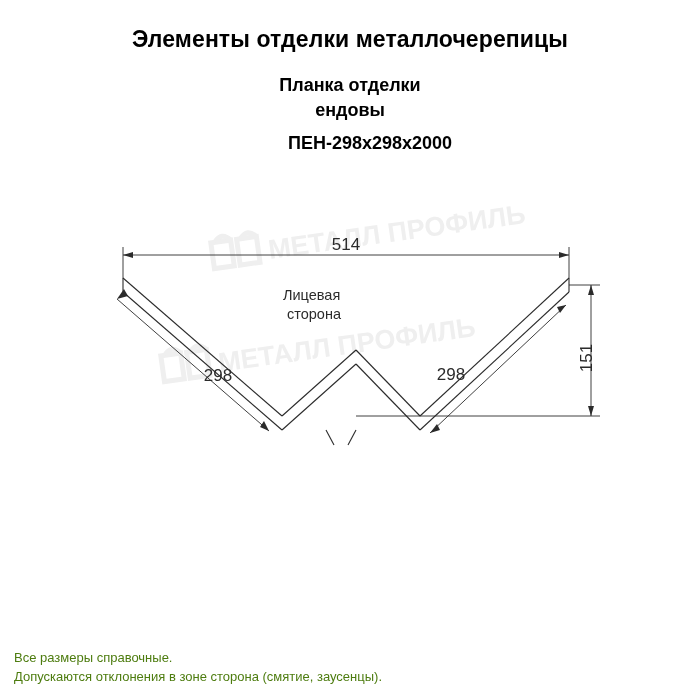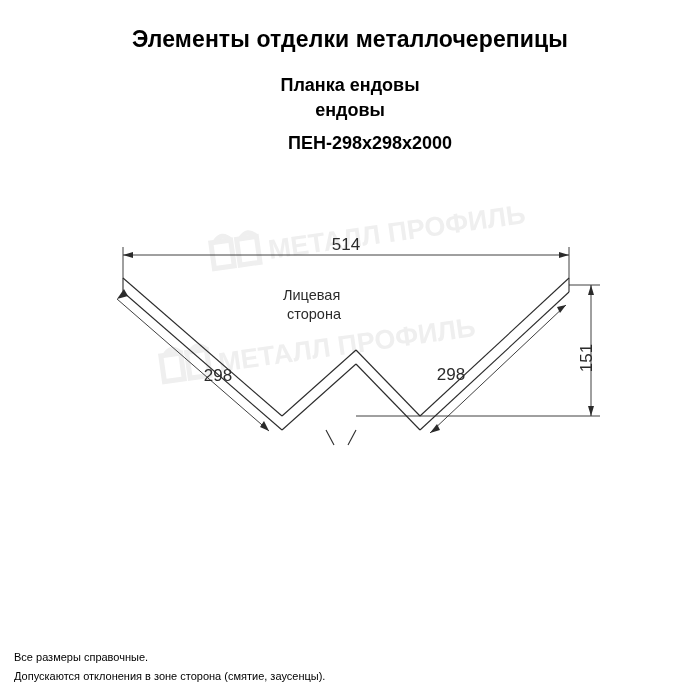--- a/index.html
+++ b/index.html
@@ -66,37 +66,37 @@
   }
   .drawing svg {
     display: block;
   }
 
   
   .footnotes {
     position: absolute;
     left: 14px;
     bottom: 14px;
-    font-size: 11px;
+    font-size: 13px;
     line-height: 19px;
-    color: #000000;
+    color: #4d7c0f;
   }
   .footnotes div {
     white-space: nowrap;
   }
 </style>
 </head>
 <body>
 
 <div class="page">
 
   <div class="title-main">Элементы отделки металлочерепицы</div>
 
   <div class="title-sub">
-    <span>Планка ендовы</span><br>
+    <span>Планка отделки</span><br>
     <span>ендовы</span>
   </div>
 
   <div class="title-code">ПЕН-298х298х2000</div>
 
   <div class="drawing">
     <svg width="700" height="400" viewBox="0 0 700 400" xmlns="http://www.w3.org/2000/svg">
 
       <g opacity="1">
 

